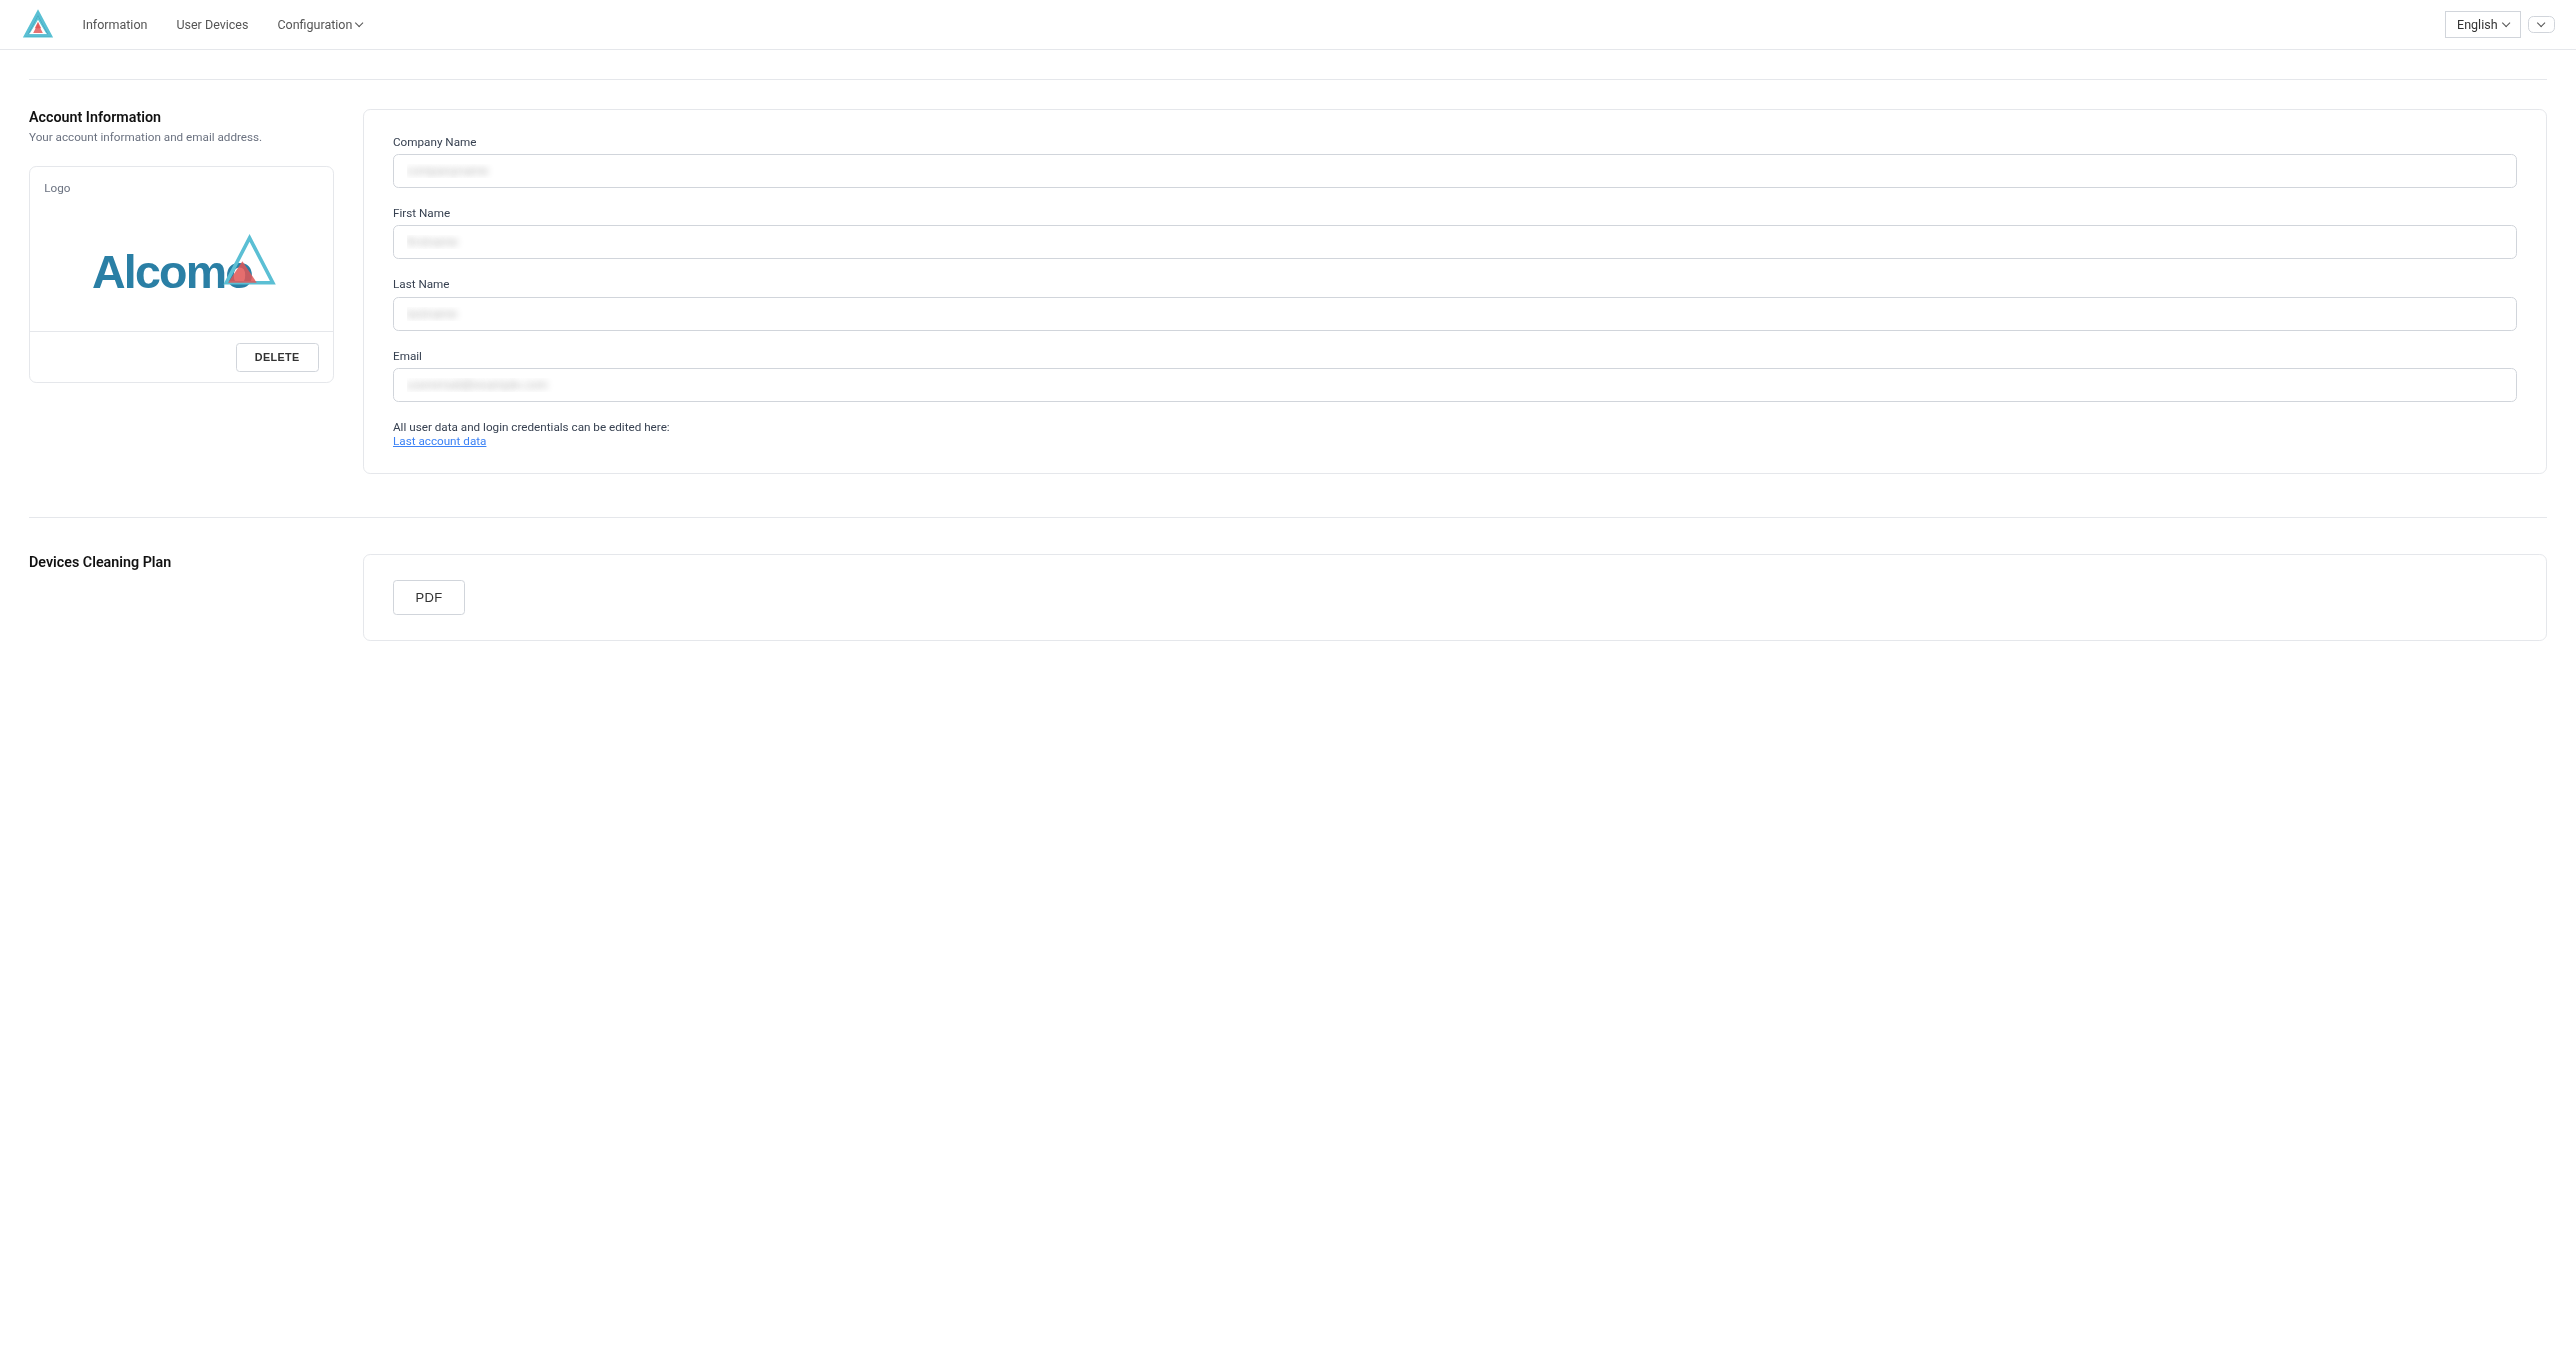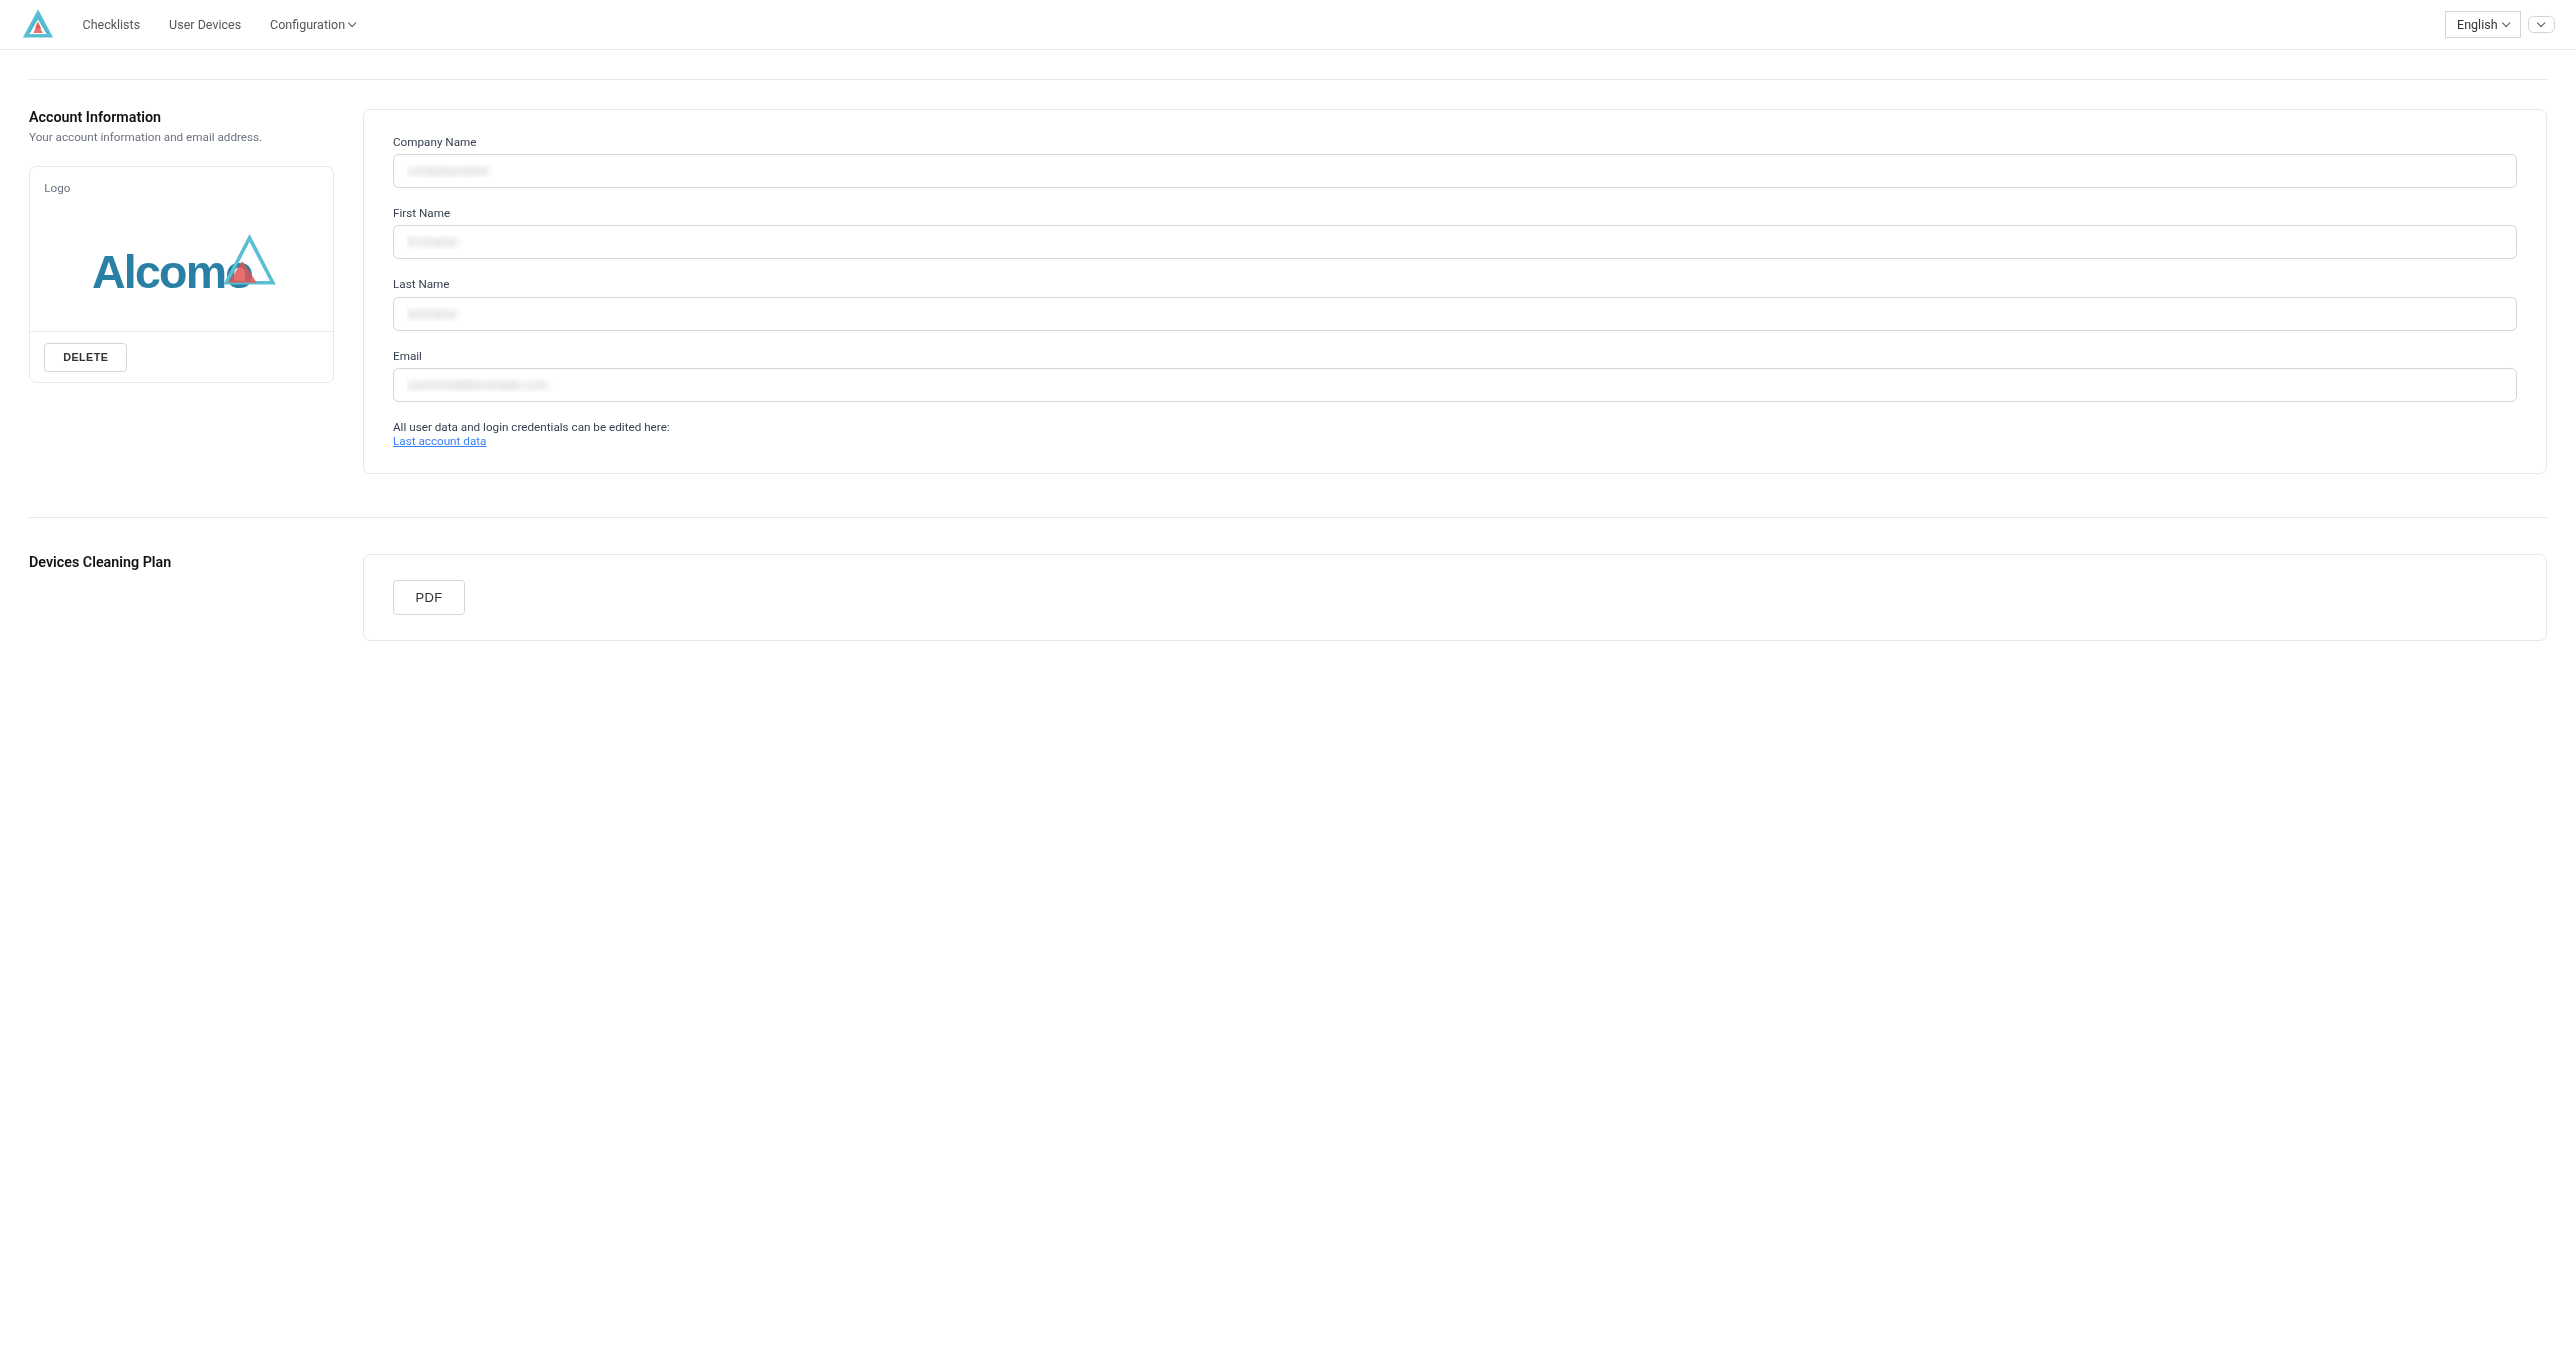--- a/index.html
+++ b/index.html
@@ -129,20 +129,21 @@
       width: 100%;
       display: flex;
       justify-content: center;
       align-items: center;
       padding: 18px 0;
     }
     .logo-card-footer {
       border-top: 0.9px solid #e5e7eb;
       padding: 10.8px 14.3px;
       display: flex;
+      justify-content: flex-end;
     }
     .btn-delete {
       border: 0.9px solid #d1d5db;
       background: #fff;
       color: #333;
       padding: 7.2px 18px;
       font-size: 10.8px;
       font-weight: 600;
       letter-spacing: 0.4px;
       cursor: pointer;
@@ -252,21 +253,21 @@
       <polygon points="20,6 34,33 6,33" fill="none" stroke="#3a9bb5" stroke-width="2.5"></polygon>
 
       <g>
         <polygon points="20,5 35,33 5,33" fill="none" stroke="#5bbfd4" stroke-width="2.8"></polygon>
         <polygon points="16,24 24,24 20,16" fill="#e05555" opacity="0.9"></polygon>
       </g>
     </svg>
   </div>
 
   <div class="nav-links">
-    <a class="nav-link">Checklists</a>
+    <a class="nav-link">Information</a>
     <a class="nav-link">User Devices</a>
     <a class="nav-link">
       <span>Configuration</span>
       <span class="chevron"></span>
     </a>
   </div>
 
   <div class="nav-right">
     <div class="lang-select">
       <span>English</span>

